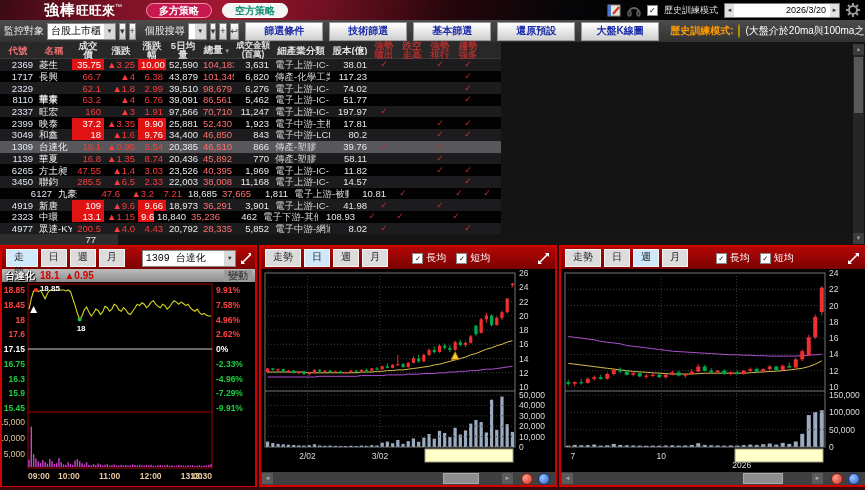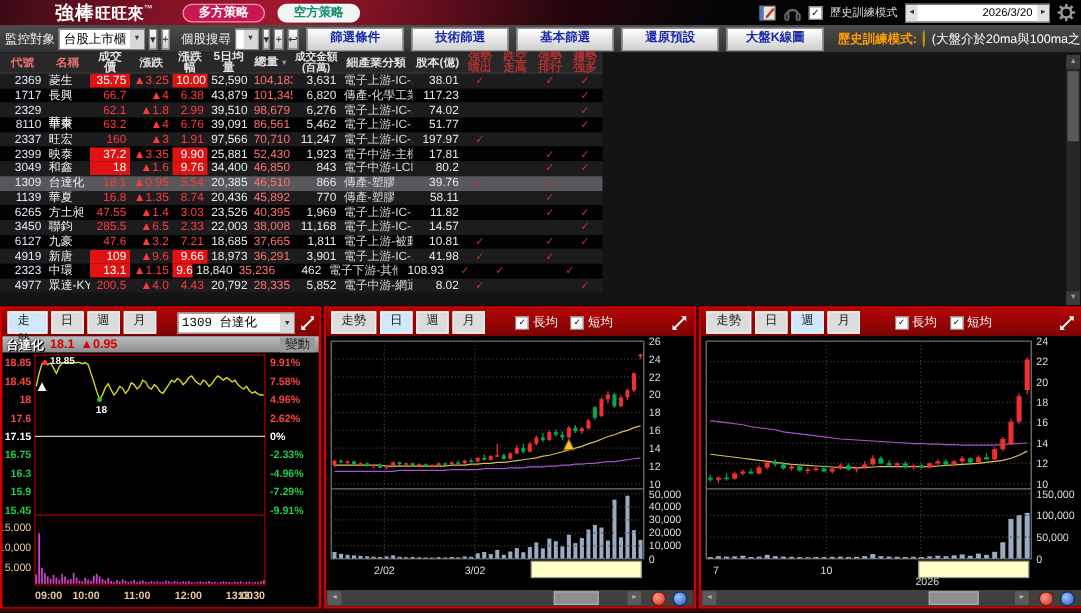--- a/index.html
+++ b/index.html
@@ -346,21 +346,21 @@
           <div class="tc num" style="width: 34px; color: rgb(255, 112, 112);">38,008</div>
           <div class="tc num" style="width: 38px; color: rgb(232, 232, 232);">11,168</div>
           <div class="tc" style="width: 58px; color: rgb(216, 216, 216);">電子上游-IC-…</div>
           <div class="tc num" style="width: 40px; color: rgb(232, 232, 232);">14.57</div>
           <div class="tc chk" style="width: 28px;"></div>
           <div class="tc chk" style="width: 28px;"></div>
           <div class="tc chk" style="width: 28px;"></div>
           <div class="tc chk" style="width: 28px;">✓</div>
         </div>
         <div class="trow odd">
-          <div class="tc num" style="width: 36px; color: rgb(223, 230, 242);">6127</div>
+          <div class="tc num" style="width: 36px; color: rgb(223, 230, 242); margin-left: 19px;">6127</div>
           <div class="tc" style="width: 36px; color: rgb(240, 240, 240);">九豪</div>
           <div class="tc num" style="width: 32px; color: rgb(255, 58, 58);">47.6</div>
           <div class="tc num" style="width: 34px; color: rgb(255, 58, 58);">▲3.2</div>
           <div class="tc num" style="width: 28px; color: rgb(255, 58, 58);">7.21</div>
           <div class="tc num" style="width: 34px; color: rgb(232, 232, 232);">18,685</div>
           <div class="tc num" style="width: 34px; color: rgb(255, 112, 112);">37,665</div>
           <div class="tc num" style="width: 38px; color: rgb(232, 232, 232);">1,811</div>
           <div class="tc" style="width: 58px; color: rgb(216, 216, 216);">電子上游-被動…</div>
           <div class="tc num" style="width: 40px; color: rgb(232, 232, 232);">10.81</div>
           <div class="tc chk" style="width: 28px;">✓</div>
@@ -410,20 +410,23 @@
           <div class="tc num" style="width: 34px; color: rgb(255, 112, 112);">28,335</div>
           <div class="tc num" style="width: 38px; color: rgb(232, 232, 232);">5,852</div>
           <div class="tc" style="width: 58px; color: rgb(216, 216, 216);">電子中游-網通</div>
           <div class="tc num" style="width: 40px; color: rgb(232, 232, 232);">8.02</div>
           <div class="tc chk" style="width: 28px;">✓</div>
           <div class="tc chk" style="width: 28px;"></div>
           <div class="tc chk" style="width: 28px;"></div>
           <div class="tc chk" style="width: 28px;">✓</div>
         </div>
       </div>
+    <div id="tfooter">
+      <div class="cnt">77</div>
+    </div>
     <div id="vscroll">
       <div class="sarr">▲</div>
       <div class="thumb"></div>
       <div class="sarr dn">▼</div>
     </div>
   </div>
 
   <div id="charts">
     <div class="panel" id="panel-left">
       <div class="phead" id="phead-left">

